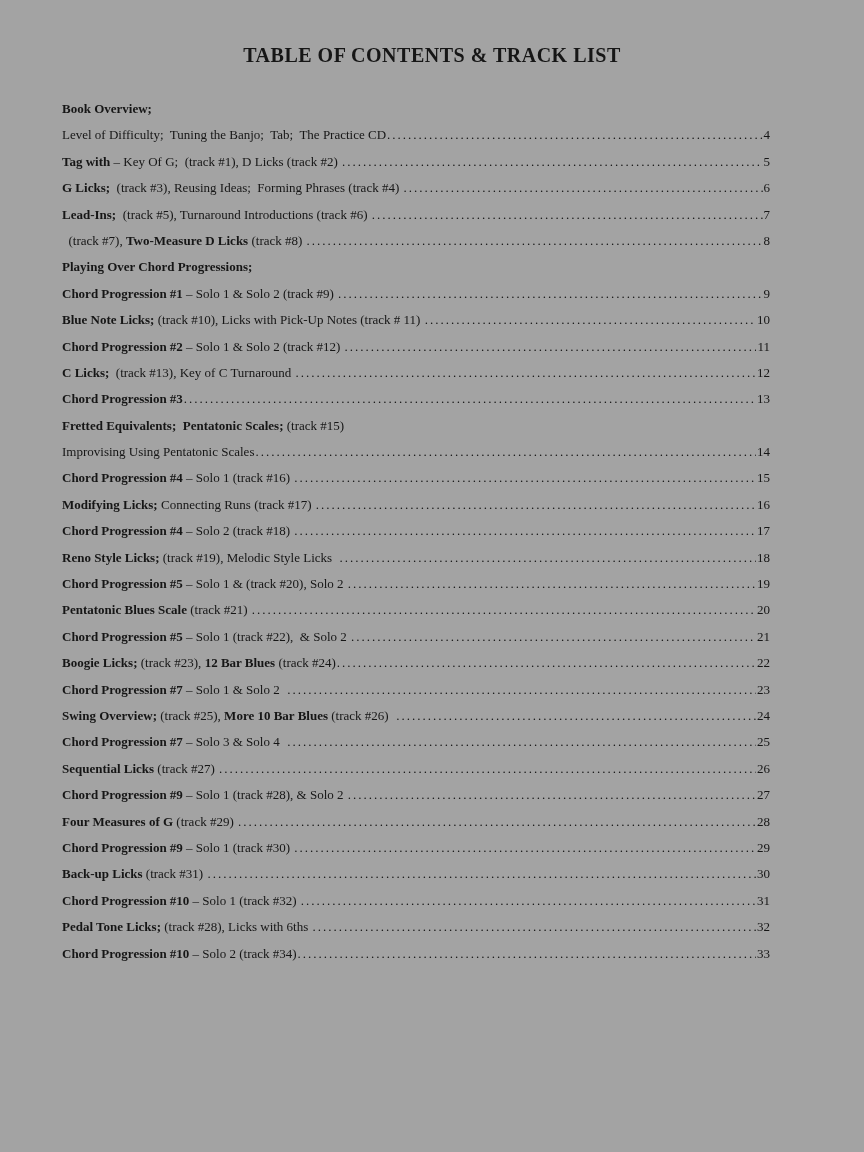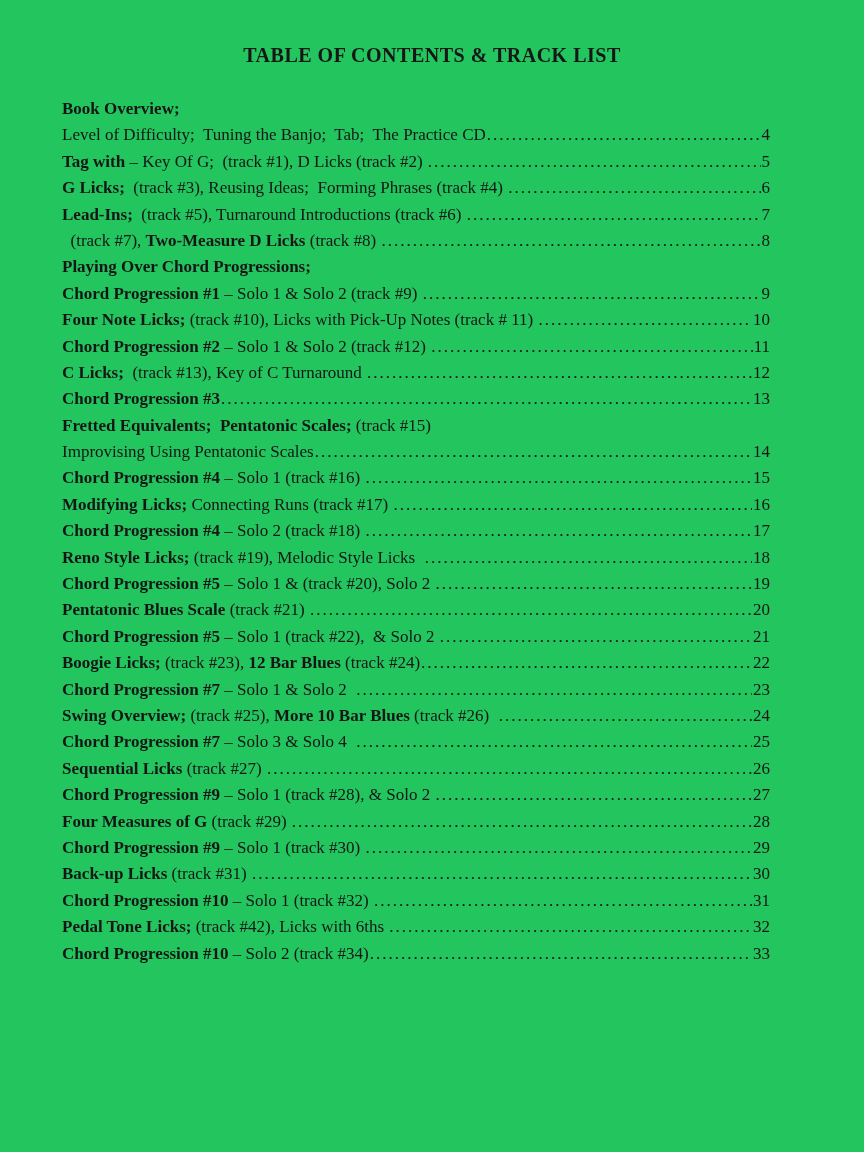--- a/index.html
+++ b/index.html
@@ -2,21 +2,21 @@
 <html><head>
 <meta charset="utf-8">
 <style>
   * { margin: 0; padding: 0; box-sizing: border-box; }
   html, body { background: #ffffff; }
   .page {
     position: relative;
     width: 864px;
     height: 1152px;
     margin: 0 auto;
-    background: #22c55e;
+    background: #a3a3a3;
     color: #161616;
     font-family: "Liberation Serif", "DejaVu Serif", serif;
     overflow: hidden;
   }
   .title {
     position: absolute;
     top: 44px;
     left: 0;
     width: 100%;
     text-align: center;
@@ -28,21 +28,21 @@
     position: absolute;
     top: 96px;
     left: 62px;
     right: 94px;
   }
   .row {
     display: flex;
     align-items: baseline;
     height: 26.4px;
     line-height: 26.4px;
-    font-size: 17px;
+    font-size: 13px;
     overflow: hidden;
   }
   .seg { white-space: pre; }
   .bold { font-weight: bold; }
   .leader {
     flex: 1 1 auto;
     overflow: hidden;
     white-space: nowrap;
     min-width: 6px;
     margin: 0 1px;
@@ -95,21 +95,21 @@
       <div class="row">
         <span class="seg bold">Playing Over Chord Progressions;</span>
       </div>
       <div class="row">
         <span class="seg bold">Chord Progression #1</span>
         <span class="seg"> – Solo 1 &amp; Solo 2 (track #9) </span>
         <span class="leader"></span>
         <span class="page-num">9</span>
       </div>
       <div class="row">
-        <span class="seg bold">Four Note Licks;</span>
+        <span class="seg bold">Blue Note Licks;</span>
         <span class="seg"> (track #10), Licks with Pick-Up Notes (track # 11) </span>
         <span class="leader"></span>
         <span class="page-num">10</span>
       </div>
       <div class="row">
         <span class="seg bold">Chord Progression #2</span>
         <span class="seg"> – Solo 1 &amp; Solo 2 (track #12) </span>
         <span class="leader"></span>
         <span class="page-num">11</span>
       </div>
@@ -236,21 +236,21 @@
         <span class="page-num">30</span>
       </div>
       <div class="row">
         <span class="seg bold">Chord Progression #10</span>
         <span class="seg"> – Solo 1 (track #32) </span>
         <span class="leader"></span>
         <span class="page-num">31</span>
       </div>
       <div class="row">
         <span class="seg bold">Pedal Tone Licks;</span>
-        <span class="seg"> (track #42), Licks with 6ths </span>
+        <span class="seg"> (track #28), Licks with 6ths </span>
         <span class="leader"></span>
         <span class="page-num">32</span>
       </div>
       <div class="row">
         <span class="seg bold">Chord Progression #10</span>
         <span class="seg"> – Solo 2 (track #34)</span>
         <span class="leader"></span>
         <span class="page-num">33</span>
       </div>
     </div>

